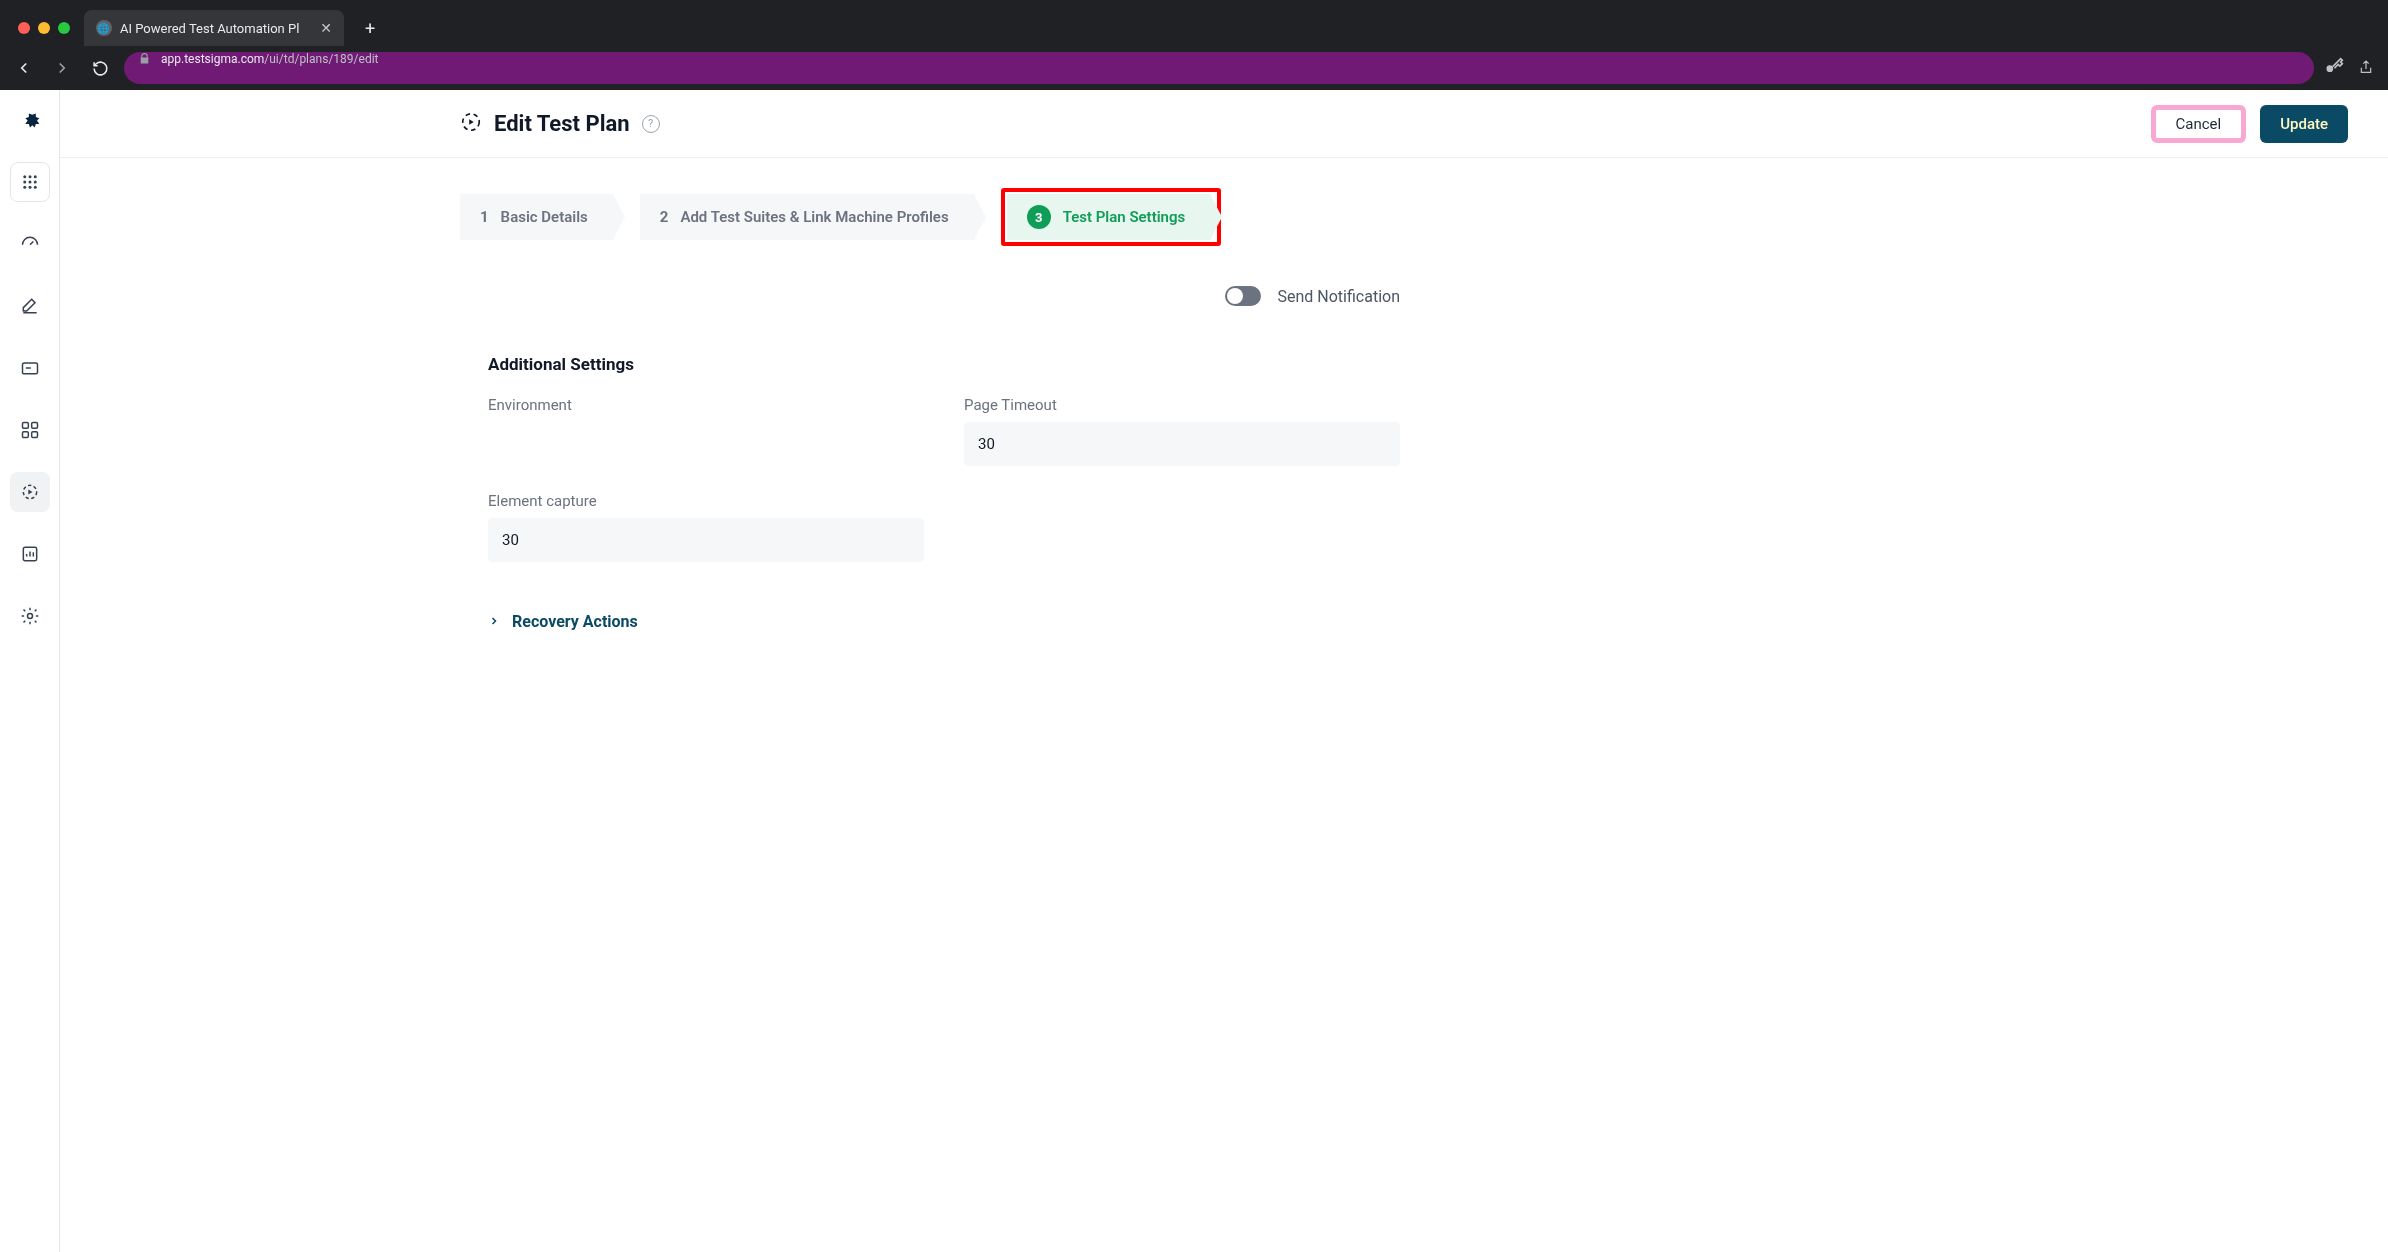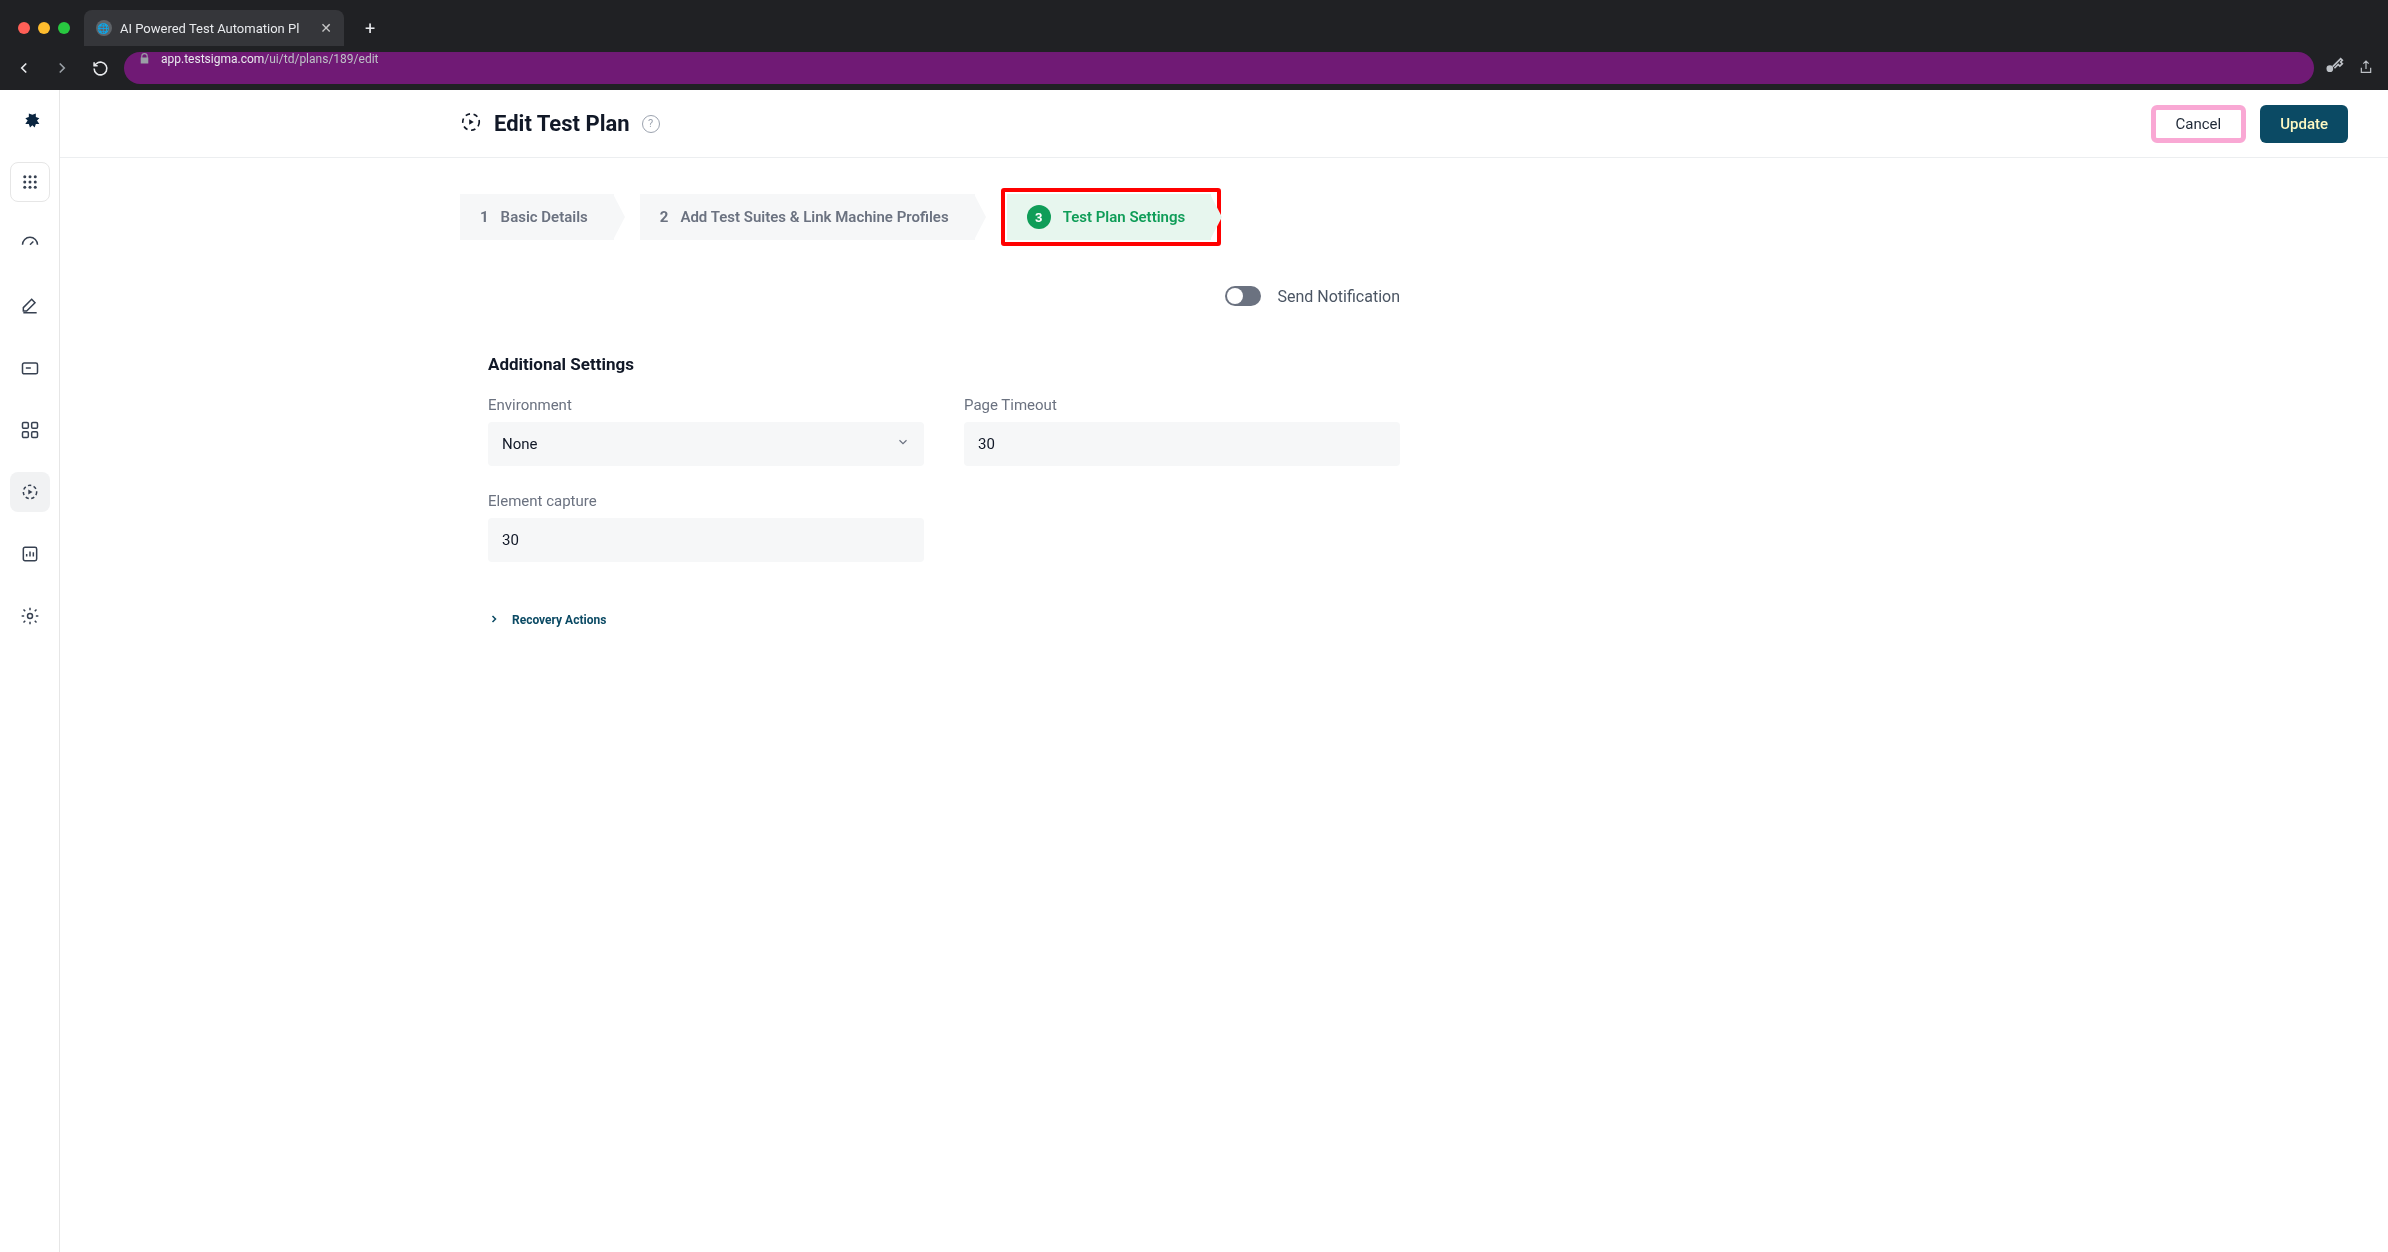--- a/index.html
+++ b/index.html
@@ -59,21 +59,21 @@
   .toggle::after { content:""; position:absolute; left:2px; top:2px; width:16px; height:16px; background:#fff; border-radius:50%; }
   .toggle-label { color:#4b5563; font-size:16px; }
 
   h3.section { font-size:17px; font-weight:700; color:#111827; margin: 0 0 22px 28px; }
   .grid2 { display:grid; grid-template-columns: 1fr 1fr; column-gap:40px; row-gap:26px; margin-left:28px; max-width:920px;}
   .field label { display:block; font-size:15px; color:#6b7280; margin-bottom:8px; }
   .select, .input { height:44px; background:#f6f7f8; border:none; border-radius:4px; padding:0 14px; display:flex; align-items:center; justify-content:space-between; color:#111827; font-size:15px; width:100%; }
   .input input { background:transparent; border:none; outline:none; font-size:15px; color:#111827; width:100%; }
   .chev { color:#6b7280; }
 
-  .collapsible { margin: 50px 0 0 28px; display:flex; align-items:center; gap:12px; color:#0b4a64; font-weight:700; font-size:12px; }
+  .collapsible { margin: 50px 0 0 28px; display:flex; align-items:center; gap:12px; color:#0b4a64; font-weight:700; font-size:16px; }
   .collapsible .arrow { font-size:14px; color:#0b4a64; }
 </style>
 </head>
 <body>
 
 <div class="browser-chrome">
   <div class="tab-strip">
     <div class="traffic-lights">
       <div class="tl red"></div>
       <div class="tl yellow"></div>
@@ -231,28 +231,20 @@
       <div class="row-toggle">
         <div class="toggle"></div>
         <span class="toggle-label">Send Notification</span>
       </div>
 
       <h3 class="section">Additional Settings</h3>
 
       <div class="grid2">
         <div class="field">
           <label>Environment</label>
-          <div class="select">
-            <span>None</span>
-            <span class="chev">
-              <svg width="14" height="14" viewBox="0 0 24 24" fill="none" stroke="currentColor" stroke-width="2">
-                  <path d="M6 9l6 6 6-6"></path>
-                </svg>
-            </span>
-          </div>
         </div>
         <div class="field">
           <label>Page Timeout</label>
           <div class="input">
             <input type="text" value="30" style="">
           </div>
         </div>
         <div class="field">
           <label>Element capture</label>
           <div class="input">

